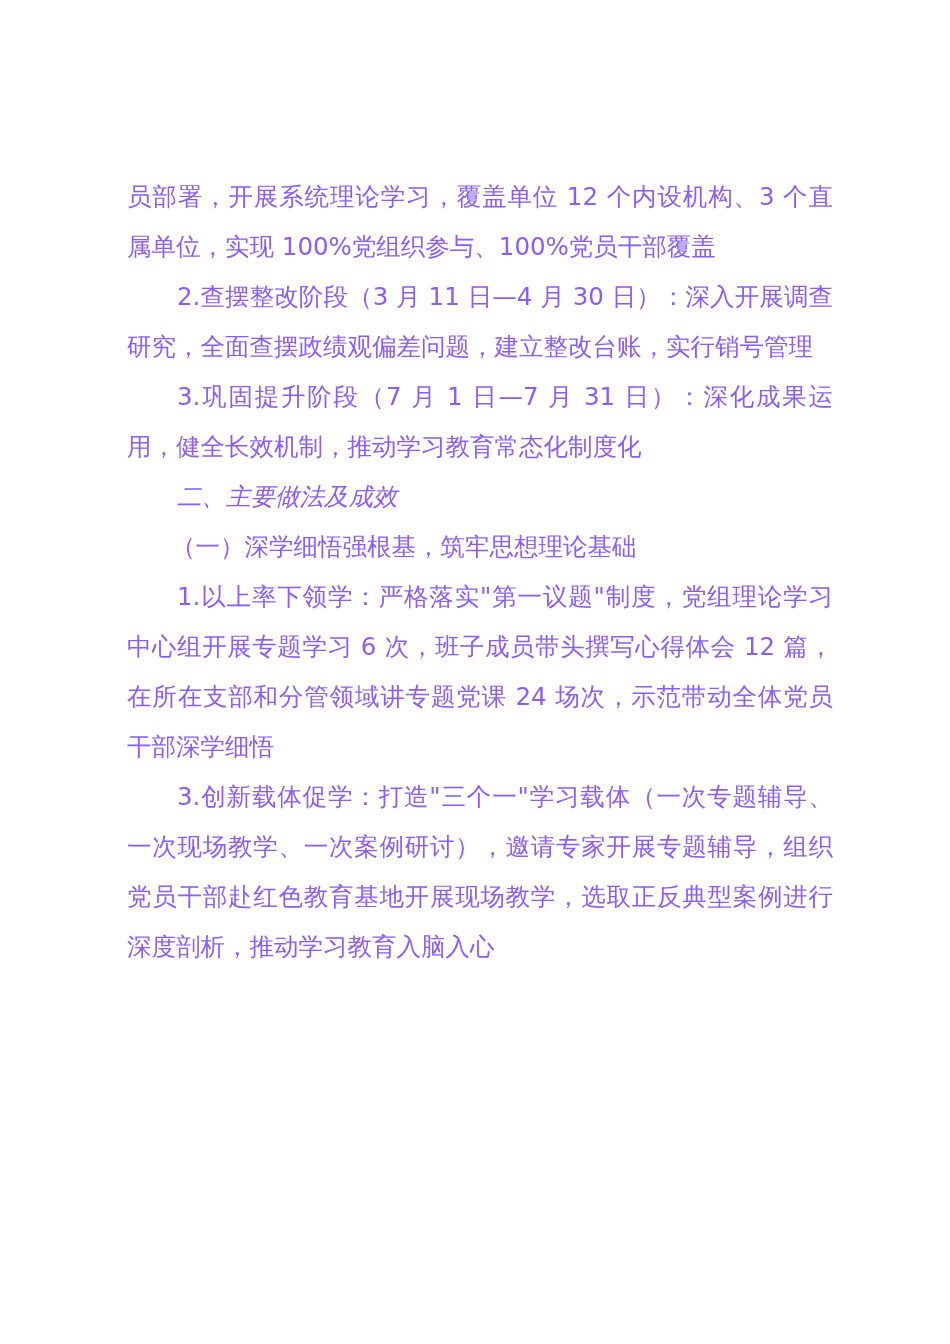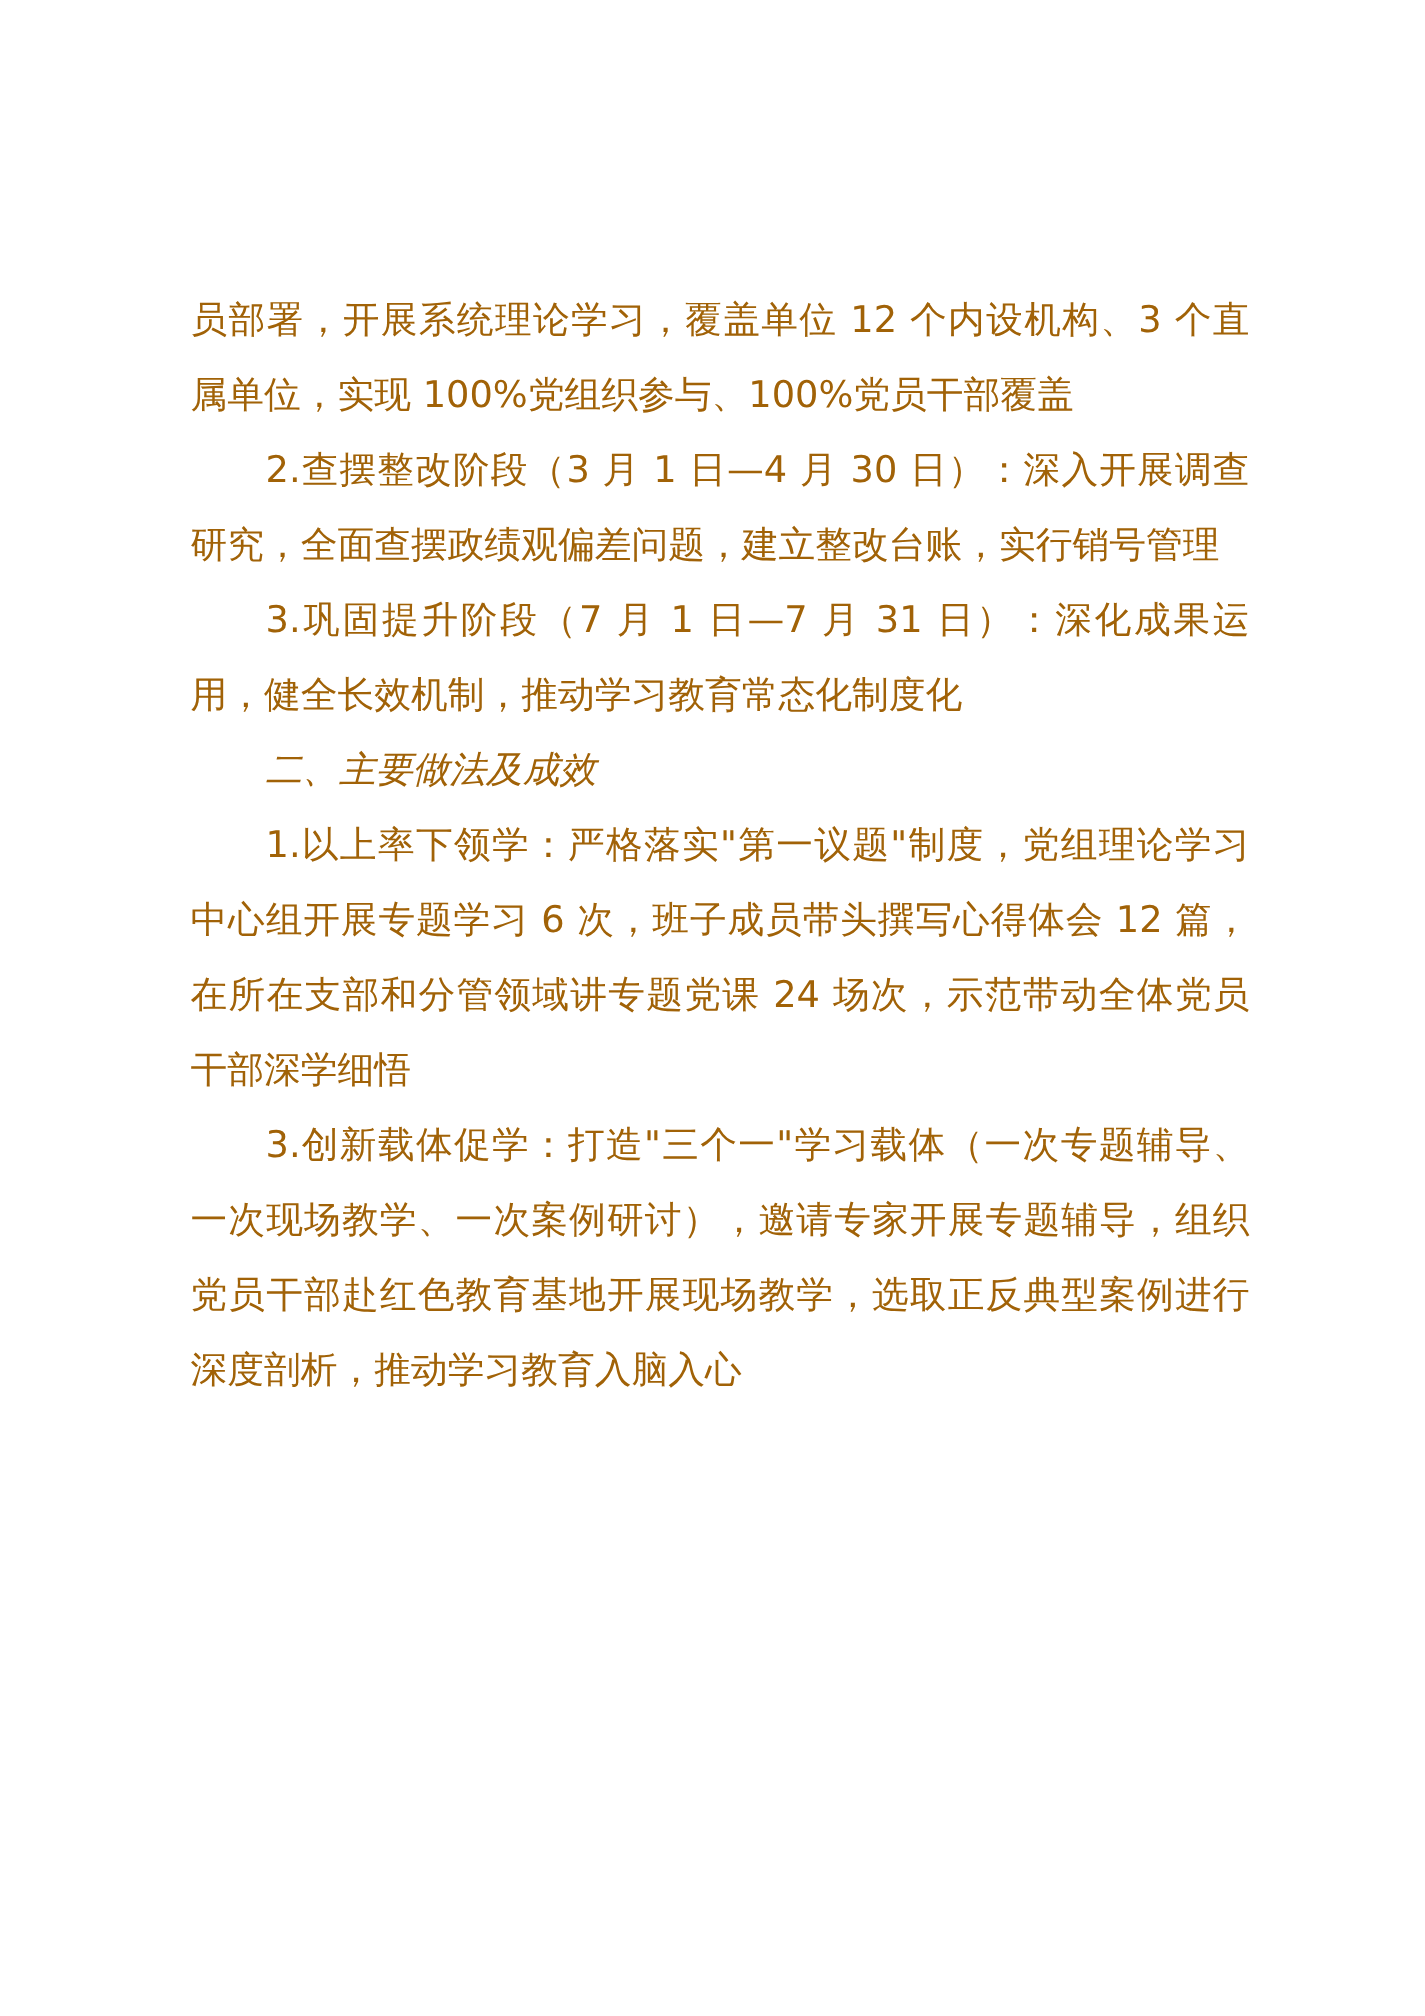--- a/index.html
+++ b/index.html
@@ -9,26 +9,26 @@
     }
     body {
       width: 950px;
       height: 1344px;
       position: relative;
       overflow: hidden;
     }
     .page {
       position: absolute;
       left: 127px;
-      top: 188px;
+      top: 172px;
       width: 706px;
       font-family: "DejaVu Sans", "Liberation Sans", sans-serif;
       font-size: 24.5px;
       line-height: 50px;
-      color: #a16207;
+      color: #8b5cf6;
       text-align: justify;
       text-justify: inter-character;
     }
     .para {
       margin: 0;
       padding: 0;
       text-indent: 0;
     }
     .para.indent {
       text-indent: 50px;
@@ -39,18 +39,19 @@
     }
     .para.subheading {
       text-indent: 44px;
     }
   </style>
 </head>
 <body>
 
 <div class="page">
   <p class="para">员部署，开展系统理论学习，覆盖单位 12 个内设机构、3 个直属单位，实现 100%党组织参与、100%党员干部覆盖</p>
-  <p class="para indent">2.查摆整改阶段（3 月 1 日—4 月 30 日）：深入开展调查研究，全面查摆政绩观偏差问题，建立整改台账，实行销号管理</p>
+  <p class="para indent">2.查摆整改阶段（3 月 11 日—4 月 30 日）：深入开展调查研究，全面查摆政绩观偏差问题，建立整改台账，实行销号管理</p>
   <p class="para indent">3.巩固提升阶段（7 月 1 日—7 月 31 日）：深化成果运用，健全长效机制，推动学习教育常态化制度化</p>
   <p class="para heading">二、主要做法及成效</p>
+  <p class="para subheading">（一）深学细悟强根基，筑牢思想理论基础</p>
   <p class="para indent">1.以上率下领学：严格落实"第一议题"制度，党组理论学习中心组开展专题学习 6 次，班子成员带头撰写心得体会 12 篇，在所在支部和分管领域讲专题党课 24 场次，示范带动全体党员干部深学细悟</p>
   <p class="para indent">3.创新载体促学：打造"三个一"学习载体（一次专题辅导、一次现场教学、一次案例研讨），邀请专家开展专题辅导，组织党员干部赴红色教育基地开展现场教学，选取正反典型案例进行深度剖析，推动学习教育入脑入心</p>
 </div>
 
 </body></html>

